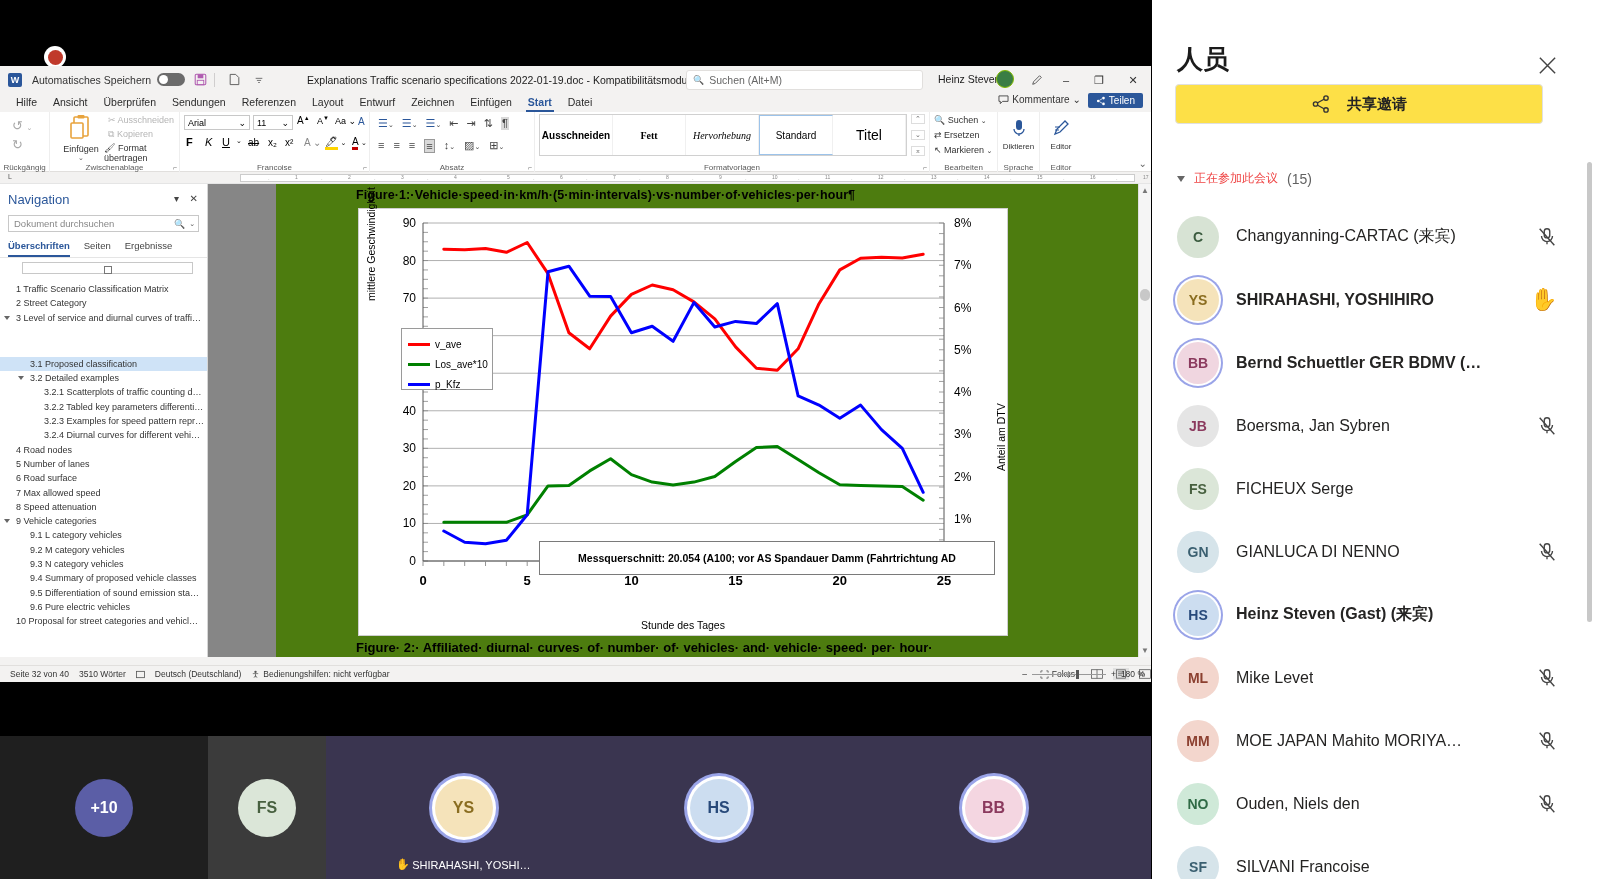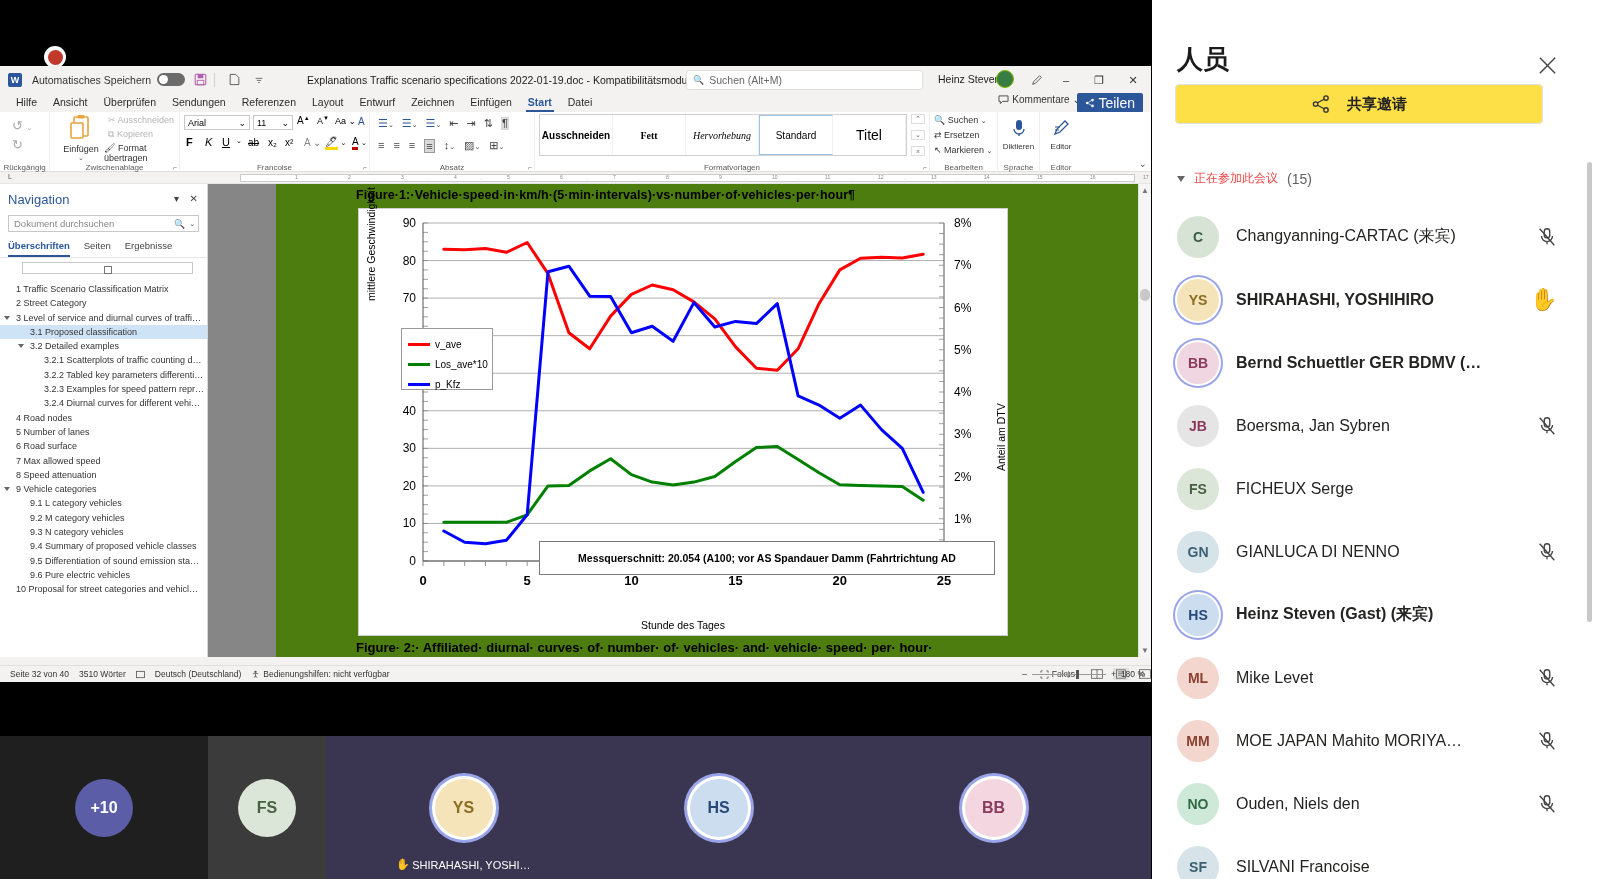--- a/index.html
+++ b/index.html
@@ -22,21 +22,21 @@
   .search-box span.ph{font-size:10.5px;color:#666;}
   .user-name{position:absolute;left:938px;top:7px;font-size:10.5px;color:#1b1b1b;}
   .user-av{position:absolute;left:996px;top:4px;width:18px;height:18px;border-radius:50%;background:#3a7d44;border:1.5px solid #7fba00;}
   .win-ctl{position:absolute;top:4px;width:22px;height:20px;display:flex;align-items:center;justify-content:center;font-size:11px;color:#333;}
 
   .ribbon-tabs{height:19px;background:#f3f2f1;display:flex;align-items:center;padding-left:8px;position:relative;}
   .rtab{font-size:10.5px;color:#2b2b2b;padding:0 8px;line-height:19px;}
   .rtab.active{color:#2b579a;font-weight:bold;position:relative;}
   .rtab.active:after{content:"";position:absolute;left:6px;right:6px;bottom:0;height:2px;background:#2b579a;}
   .comments-btn{position:absolute;right:70px;top:1px;font-size:10px;color:#333;display:flex;align-items:center;gap:3px;}
-  .share-btn{position:absolute;right:8px;top:0px;background:#2b579a;color:#fff;font-size:14px;padding:2px 8px;border-radius:2px;display:flex;align-items:center;gap:3px;}
+  .share-btn{position:absolute;right:8px;top:0px;background:#2b579a;color:#fff;font-size:10px;padding:2px 8px;border-radius:2px;display:flex;align-items:center;gap:3px;}
 
   .ribbon{height:60px;background:#fff;border-bottom:1px solid #e1dfdd;position:relative;display:flex;}
   .rgroup{position:relative;height:60px;border-right:1px solid #eee;padding:2px 4px;}
   .rgroup-lbl{position:absolute;bottom:0px;left:0;right:0;text-align:center;font-size:8px;color:#5a5a5a;}
   .ribbon-collapse{position:absolute;right:4px;bottom:2px;font-size:10px;color:#666;}
 
   .ruler{height:12px;background:#f3f2f1;border-bottom:1px solid #e5e5e5;position:relative;overflow:hidden;}
   .ruler-strip{position:absolute;left:240px;top:2px;height:8px;right:16px;background:#fff;border:1px solid #ccc;}
   .ruler-ticks{position:absolute;left:240px;top:1px;right:16px;height:10px;font-size:5px;color:#888;}
 
@@ -44,21 +44,21 @@
   .navpane{position:absolute;left:0;top:0;width:208px;height:473px;background:#fff;border-right:1px solid #d6d6d6;}
   .nav-title{font-size:13px;color:#2b579a;padding:8px 0 4px 8px;display:inline-block;}
   .nav-hdr-btn{position:absolute;top:9px;font-size:10px;color:#444;}
   .nav-search{margin:4px 8px 2px 8px;height:17px;border:1px solid #c8c8c8;display:flex;align-items:center;padding-left:5px;background:#fff;}
   .nav-search span{font-size:9.5px;color:#888;}
   .nav-tabs{display:flex;gap:14px;padding:6px 8px 0 8px;border-bottom:1px solid #e5e5e5;}
   .nav-tab{font-size:9.5px;color:#444;padding-bottom:4px;}
   .nav-tab.active{color:#2b579a;font-weight:bold;border-bottom:2px solid #2b579a;}
   .nav-list{padding:4px 0 0 0;overflow:hidden;height:400px;}
   .nav-item{font-size:9px;color:#333;line-height:14.3px;padding-left:16px;white-space:nowrap;overflow:hidden;text-overflow:ellipsis;position:relative;}
-  .nav-item.sel{background:#cfe3f7;}
+  .nav-item.sel{background:#cfe3f7;margin-top:32px;}
   .nav-item .caret{position:absolute;left:5px;top:3px;width:0;height:0;border-left:4px solid #666;border-top:3px solid transparent;border-bottom:3px solid transparent;}
   .nav-item .caret.open{border-left:3px solid transparent;border-right:3px solid transparent;border-top:4px solid #666;left:4px;top:5px;}
   .nav-topbox{margin:4px 14px 4px 22px;height:12px;border:1px solid #c8c8c8;position:relative;}
   .nav-topbox:after{content:"";position:absolute;left:50%;top:3px;width:6px;height:6px;border:1px solid #777;transform:translateX(-50%);}
 
   .page-area{position:absolute;left:208px;top:0;right:0;bottom:0;background:#868686;overflow:hidden;}
   .page{position:absolute;left:45px;top:0;width:1016px;background:#4d7c0f;height:473px;margin-left:23px;}
   .fig-caption{font-size:12.5px;font-weight:bold;color:#000;padding:4px 0 0 80px;letter-spacing:0.1px;white-space:nowrap;}
   .fig2-caption{position:absolute;left:80px;bottom:2px;font-size:13px;font-weight:bold;color:#000;white-space:nowrap;}
 

